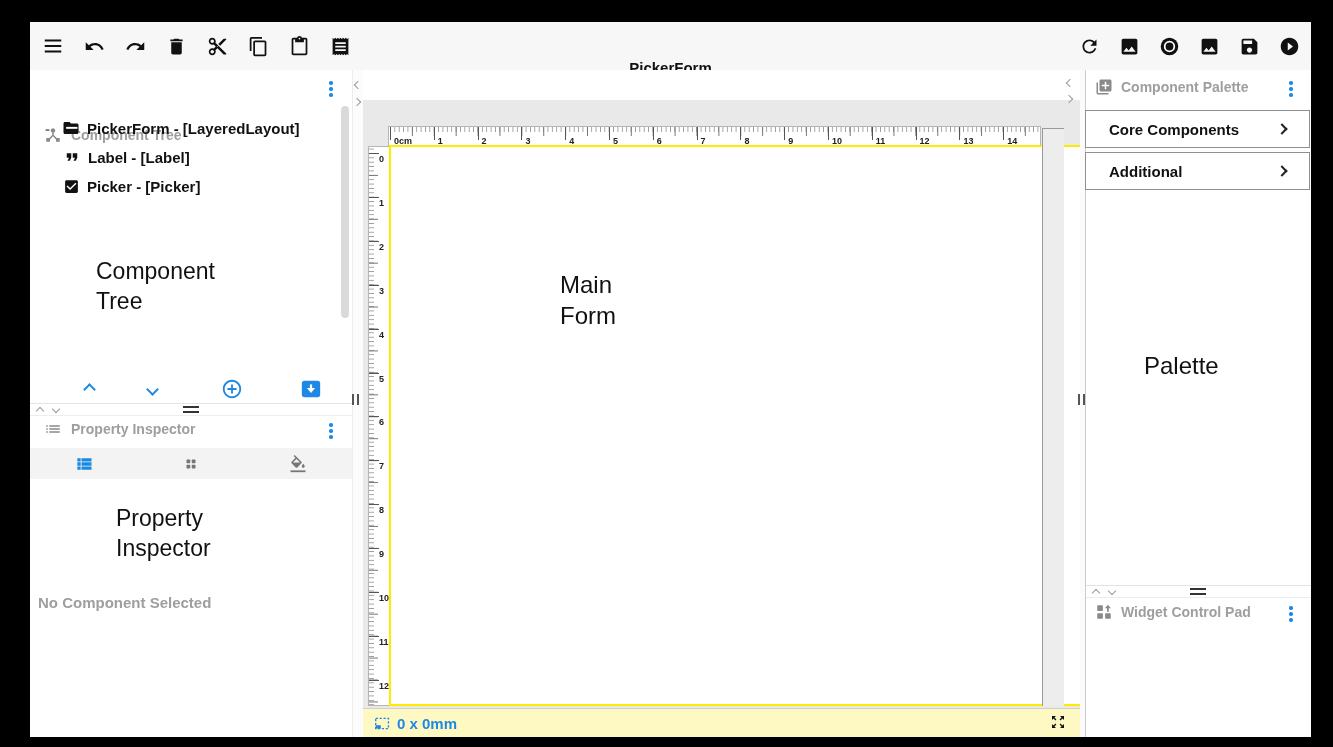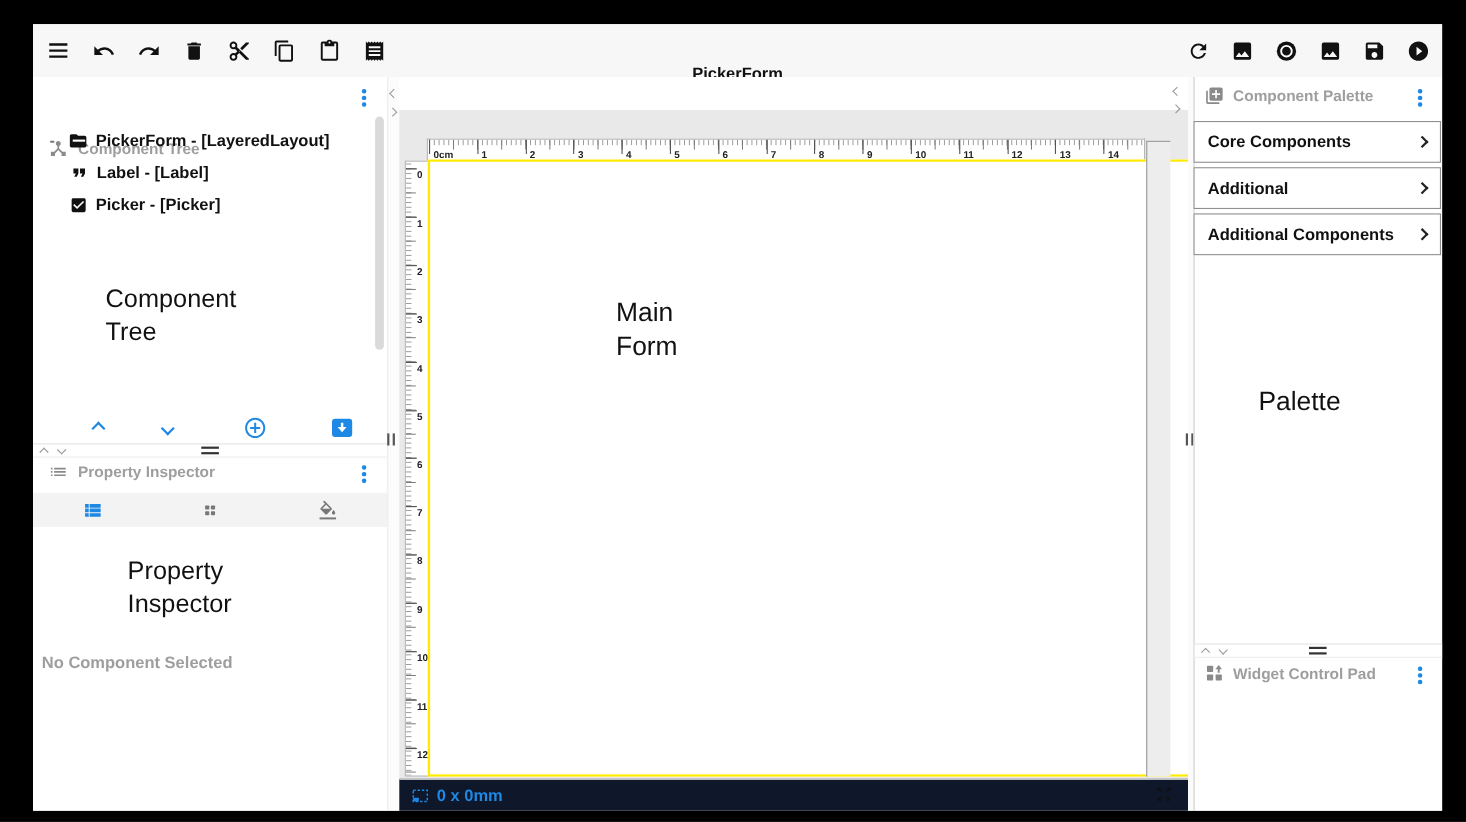--- a/index.html
+++ b/index.html
@@ -70,29 +70,29 @@
                linear-gradient(to bottom,#777 1px,transparent 1px),
                linear-gradient(to bottom,#999 1px,transparent 1px);
              background-size:9px 21.95px, 5px 4.39px;
              background-repeat:repeat-y, repeat-y;
              background-position:0 6px, 0 6px; }
   .v-tick { position:absolute; left:0; width:10px; height:1px; background:#555; }
   .v-lab  { position:absolute; left:10px; font-size:9px; font-weight:bold; color:#222; }
   .form { position:absolute; left:359px; top:123px; width:706px; height:561px; background:#fff; border:2px solid #ffeb00; }
   .form-annotation { position:absolute; left:530px; top:245px; width:92px; font-size:24px; line-height:31px; }
   .v-scroll { position:absolute; left:1012px; top:106px; width:22px; height:578px; background:#ededed; border:1px solid #9a9a9a; border-right:none; border-bottom:none; }
-  .statusbar { position:absolute; left:333px; top:686px; width:717px; height:29px; background:#0f172a; border-top:1px solid #d0d0d0; display:flex; }
+  .statusbar { position:absolute; left:333px; top:686px; width:717px; height:29px; background:#fef9c3; border-top:1px solid #d0d0d0; display:flex; }
   .status-left { display:flex; align-items:center; gap:6px; padding-left:11px; color:#1e88e5; font-size:15px; font-weight:bold; }
   .status-expand { margin-left:auto; margin-right:12px; background:none; border:none; padding:2px; cursor:pointer; }
 
   
   .right-panel { position:absolute; left:1055px; top:48px; width:226px; height:667px; background:#fff; border-left:1px solid #ccc; }
   .cp-header { position:absolute; left:1065px; top:56px; display:flex; align-items:center; gap:8px; }
   .cp-kebab { left:1256px; top:59px; }
-  .acc { position:absolute; left:1055px; width:225px; height:38px; background:#fff; border:1px solid #8f8f8f; display:flex; align-items:center; justify-content:space-between; padding:0 12px; font-size:15px; font-weight:bold; color:#111; cursor:pointer; }
+  .acc { position:absolute; left:1055px; width:225px; height:38px; background:#fff; border:1px solid #8f8f8f; display:flex; align-items:center; justify-content:space-between; padding:0 23px; font-size:15px; font-weight:bold; color:#111; cursor:pointer; }
   .chev-r { width:8px; height:8px; border-right:2.2px solid #222; border-top:2.2px solid #222; transform:rotate(45deg); }
   .cp-annotation { position:absolute; left:1114px; top:330px; font-size:24px; }
   .wcp-header { position:absolute; left:1065px; top:581px; display:flex; align-items:center; gap:8px; }
   .wcp-kebab { left:1256px; top:584px; }
 </style>
 </head>
 <body>
 
 <div class="window">
 
@@ -383,24 +383,20 @@
     </div>
 
   <div class="acc" style="top:88px;">
     <span>Core Components</span>
     <span class="chev-r"></span>
   </div>
   <div class="acc" style="top:130px;">
     <span>Additional</span>
     <span class="chev-r"></span>
   </div>
-  <div class="acc" style="top:172px;">
-    <span>Additional Components</span>
-    <span class="chev-r"></span>
-  </div>
 
   <div class="cp-annotation annotation">Palette</div>
 
   <div class="divider-bar" style="left:1056px; top:563px; width:225px;">
     <span class="pc up" style="position:absolute; left:7px; top:4px;"></span>
     <span class="pc down" style="position:absolute; left:23px; top:2px;"></span>
     <div class="drag-eq" style="position:absolute; left:104px; top:2px;"></div>
   </div>
 
   <div class="wcp-header">

